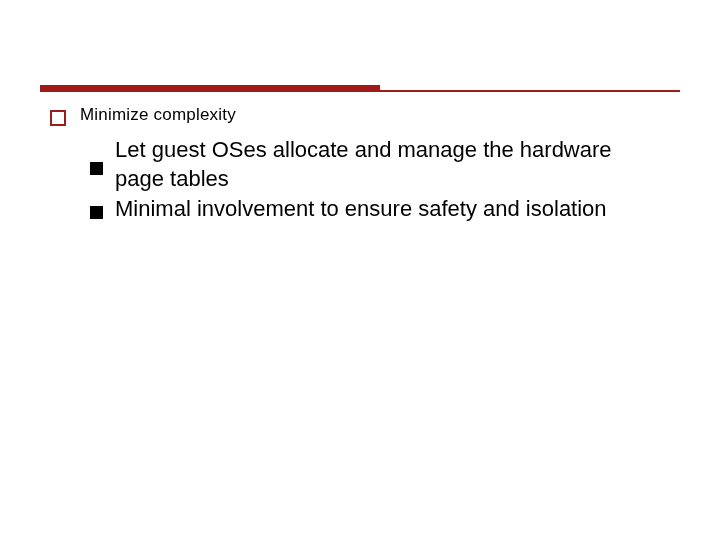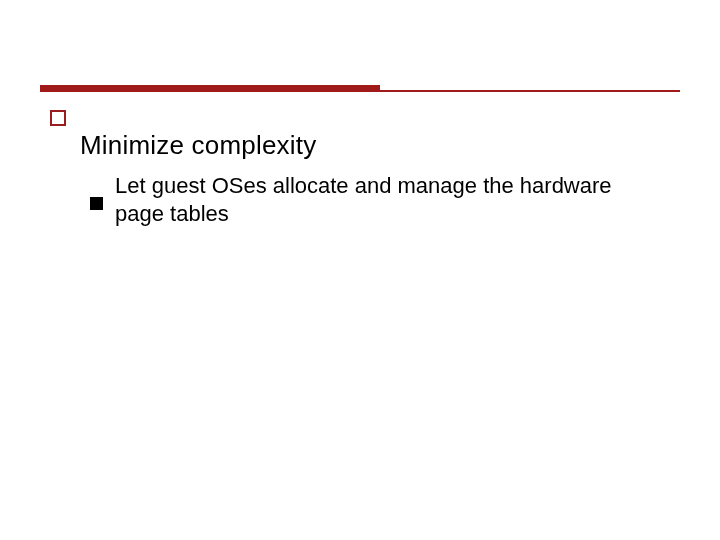--- a/index.html
+++ b/index.html
@@ -43,25 +43,24 @@
   }
   .lvl1 .bullet {
     flex: 0 0 auto;
     width: 16px;
     height: 16px;
     border: 2.5px solid #9b1c1c;
     margin-top: 6px;
     margin-right: 14px;
   }
   .lvl1 .text {
-    font-size: 26px;
+    font-size: 17px;
     line-height: 1.25;
     color: #000;
     letter-spacing: 0.2px;
-    margin-top: 25px;
   }
   .lvl2-list {
     padding-left: 40px;
     padding-top: 4px;
   }
   .lvl2 {
     display: flex;
     align-items: center;
     margin-bottom: 2px;
   }
@@ -94,16 +93,20 @@
     <div class="lvl1">
       <div class="bullet"></div>
       <div class="text">Minimize complexity</div>
     </div>
 
     <div class="lvl2-list">
       <div class="lvl2">
         <div class="bullet"></div>
         <div class="text">Let guest OSes allocate and manage the hardware page tables</div>
       </div>
+      <div class="lvl2">
+        <div class="bullet"></div>
+        <div class="text">Minimal involvement to ensure safety and isolation</div>
+      </div>
     </div>
 
   </div>
 </div>
 
 </body></html>

